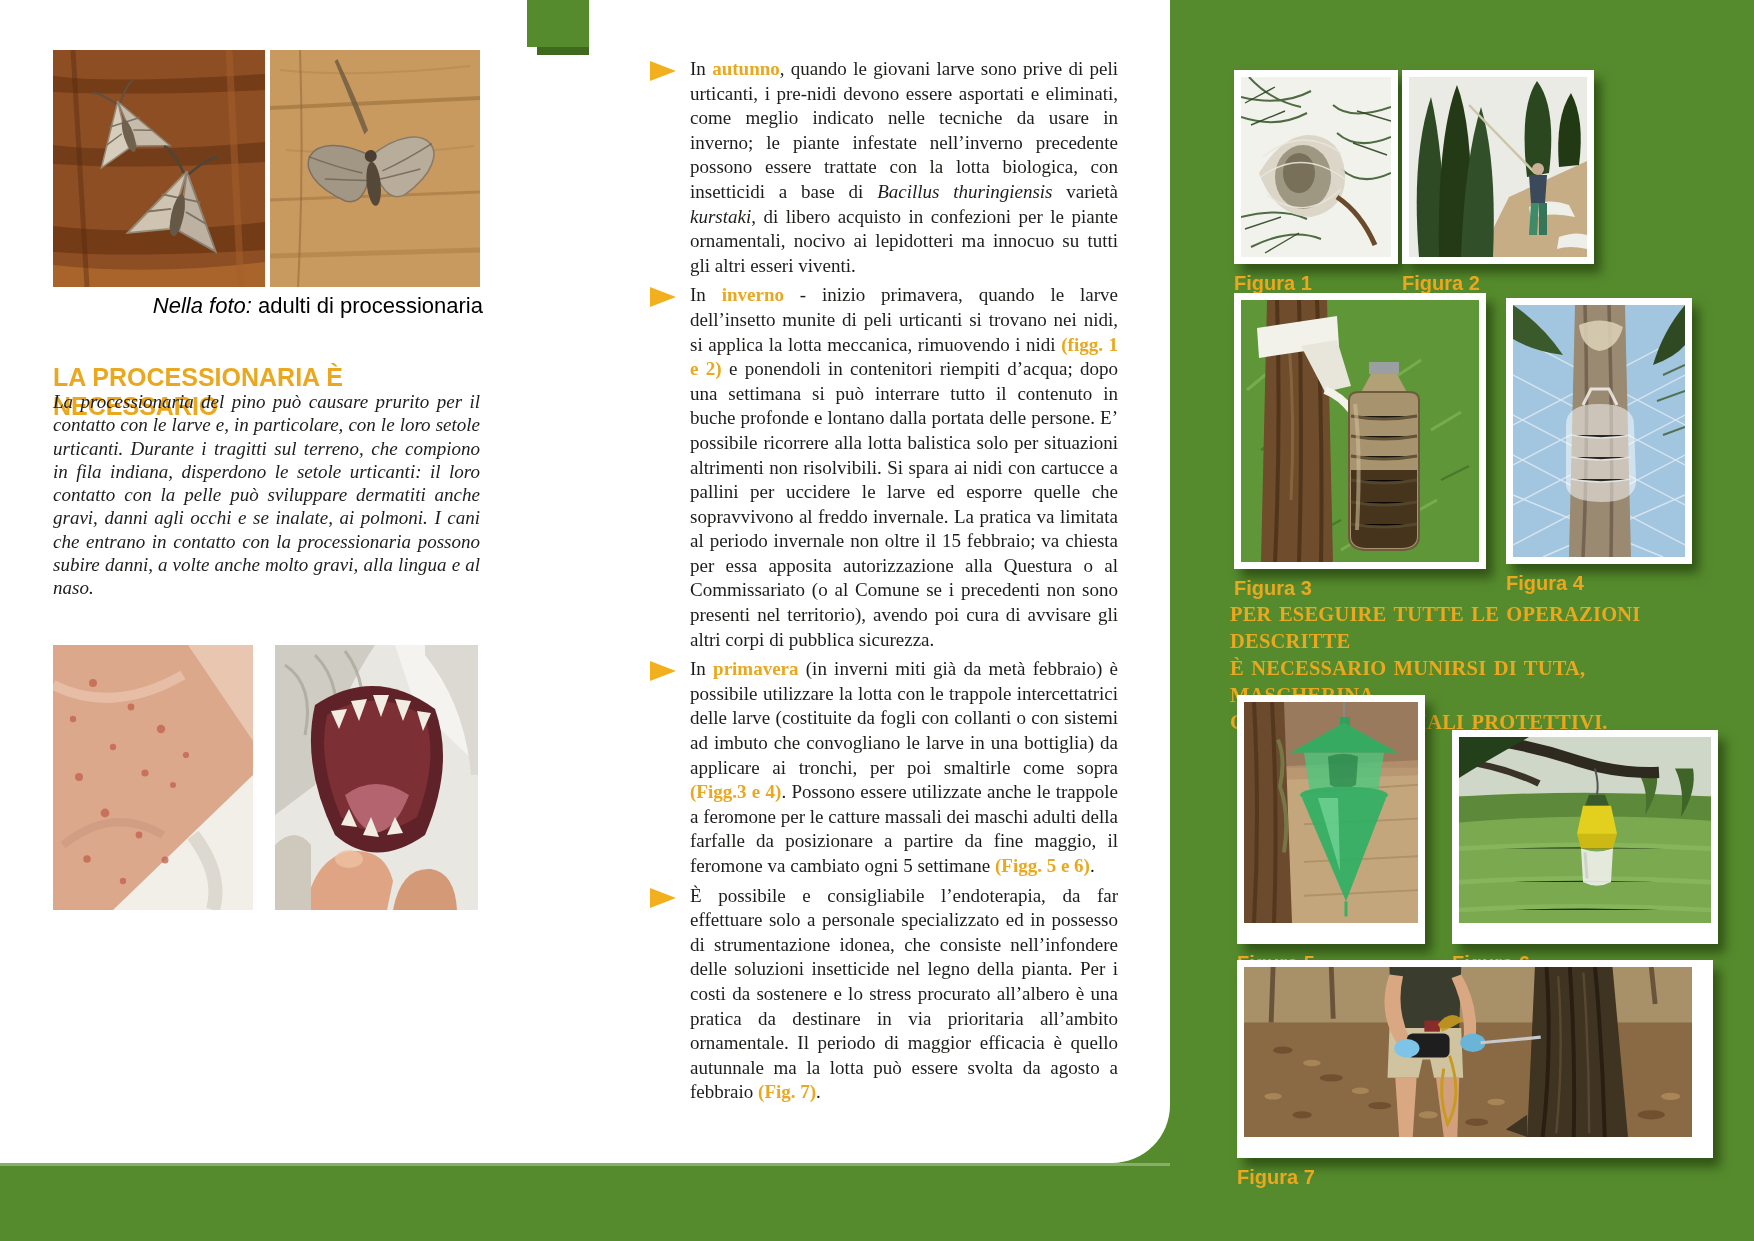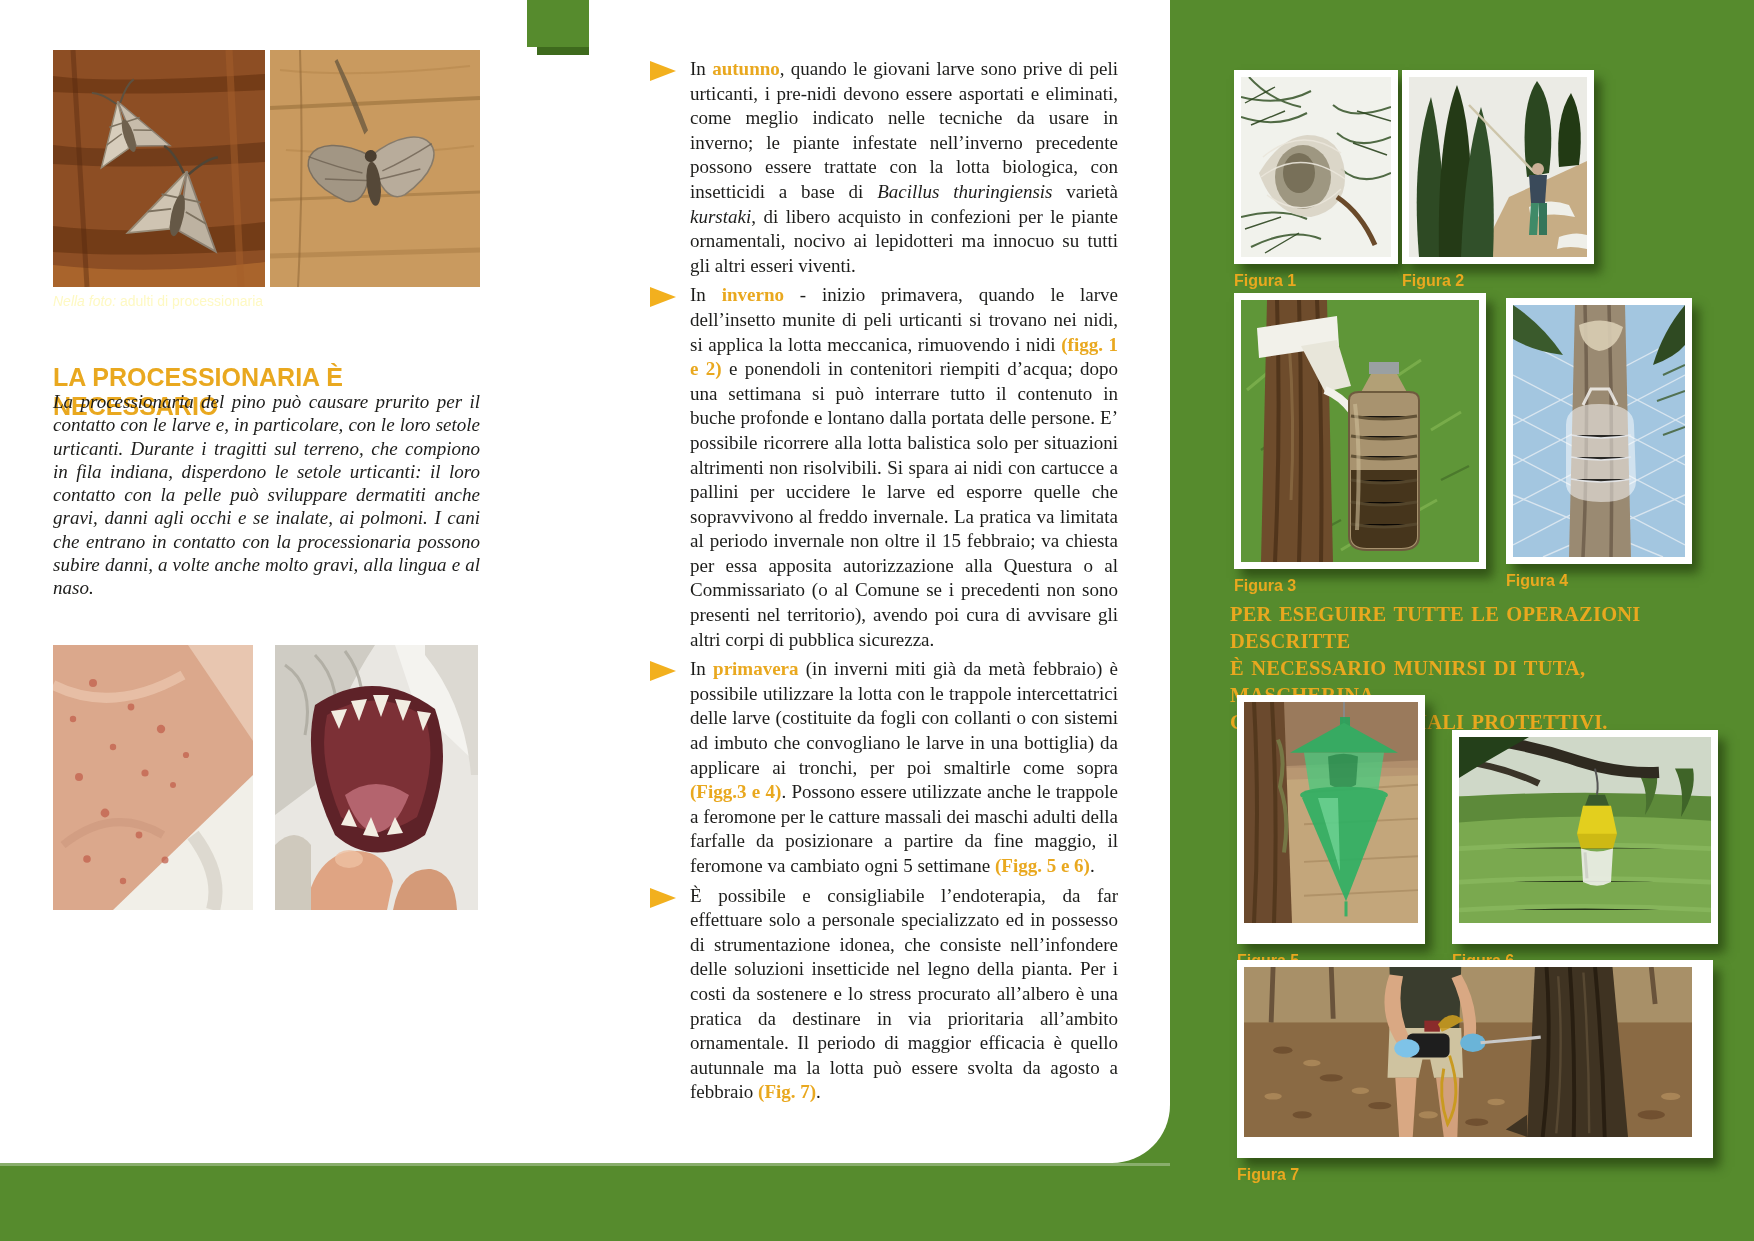--- a/index.html
+++ b/index.html
@@ -21,21 +21,21 @@
   .banner{position:absolute;left:589px;top:0;width:581px;height:47px;background:var(--orange);
           border-bottom-right-radius:26px;display:flex;align-items:center;justify-content:center;}
   .banner-title{font-family:"Liberation Sans",sans-serif;font-weight:bold;font-size:33px;
           color:#fff;-webkit-text-stroke:1.5px #4d7d26;letter-spacing:.5px;transform:scaleX(.92);
           white-space:nowrap;}
 
   
   .photo{position:absolute;overflow:hidden;}
   .photo svg{display:block;width:100%;height:100%;}
   .caption-left{position:absolute;left:53px;top:293px;width:430px;
-          font-family:"Liberation Sans",sans-serif;font-size:14px;color:#fef9c3;}
+          font-family:"Liberation Sans",sans-serif;font-size:22px;color:#000000;text-align:right;}
   .caption-left .pref{font-style:italic;}
   .heading-left{position:absolute;left:53px;top:363px;width:440px;
           font-family:"Liberation Sans",sans-serif;font-weight:bold;font-size:25px;color:var(--accent);}
   .para{position:absolute;left:53px;width:427px;font-size:19px;line-height:23.3px;
           text-align:justify;color:var(--ink);}
   .para1{top:390px;font-style:italic;}
   .para2{top:1057px;}
 
   
   .bullets{position:absolute;left:650px;top:57px;width:468px;}
@@ -45,21 +45,21 @@
           border-left:26px solid var(--orange);border-top:10px solid transparent;border-bottom:10px solid transparent;}
   .seg-accent{color:var(--accent);font-weight:bold;}
   em{}
 
   
   .right-panel{position:absolute;left:1170px;top:0;width:584px;height:1241px;}
   .fig-group{position:absolute;}
   .frame{background:#fff;padding:7px;box-shadow:7px 9px 10px rgba(20,40,4,.55);}
   .frame svg{display:block;}
   .fig-caption{margin-top:8px;font-family:"Liberation Sans",sans-serif;font-weight:bold;
-          font-size:16px;color:var(--accent);}
+          font-size:20px;color:var(--accent);}
   .warning{position:absolute;left:60px;top:601px;width:500px;
           font-family:Liberation Serif, serif;font-weight:bold;font-size:20.5px;line-height:27px;
           color:var(--accent);letter-spacing:.2px;word-spacing:2px;}
 </style>
 </head>
 <body>
 
 <div class="page">
 
   <div class="white-area"></div>

